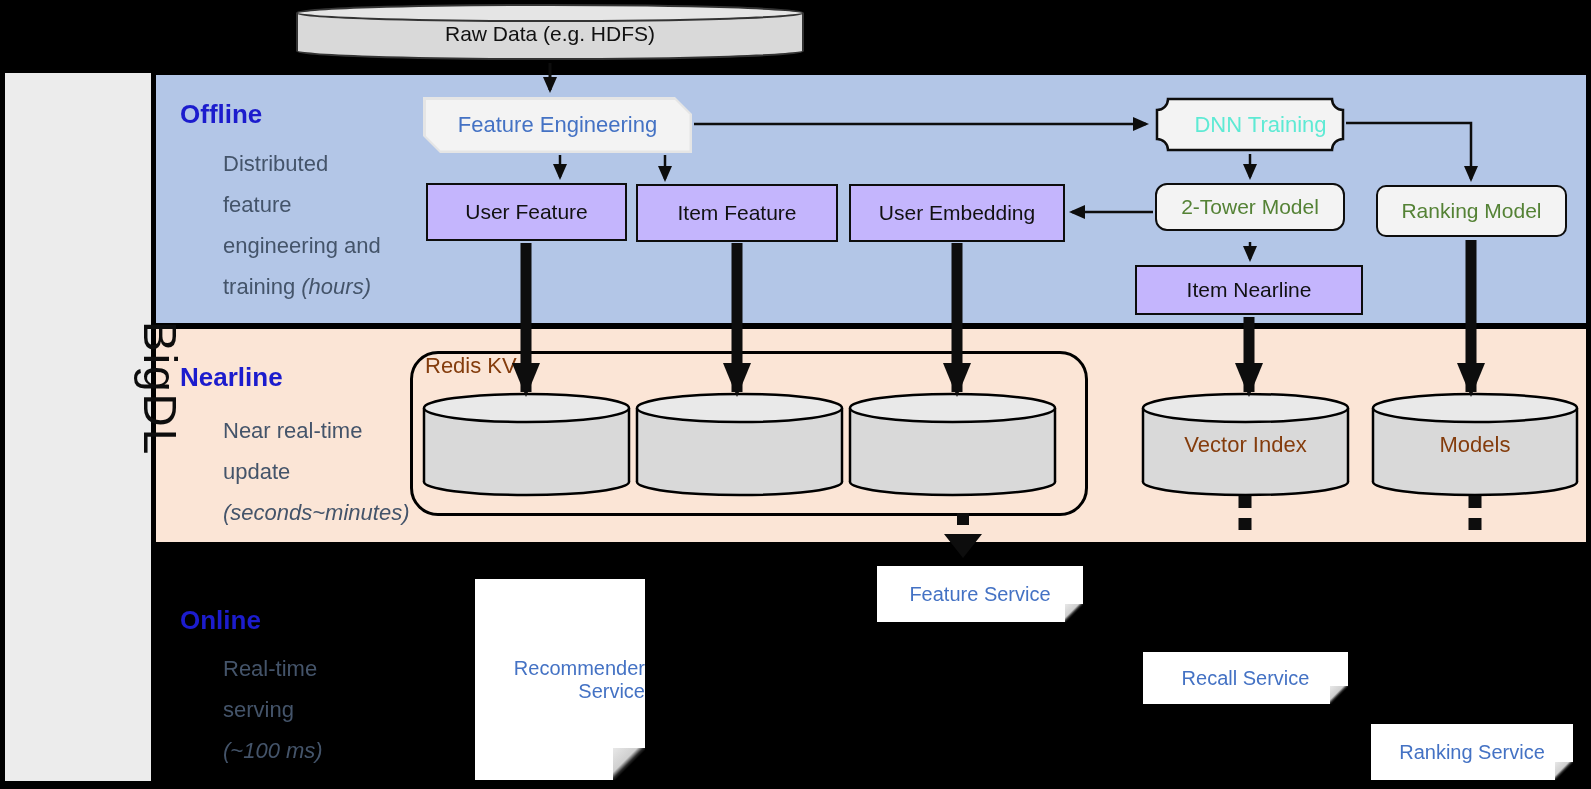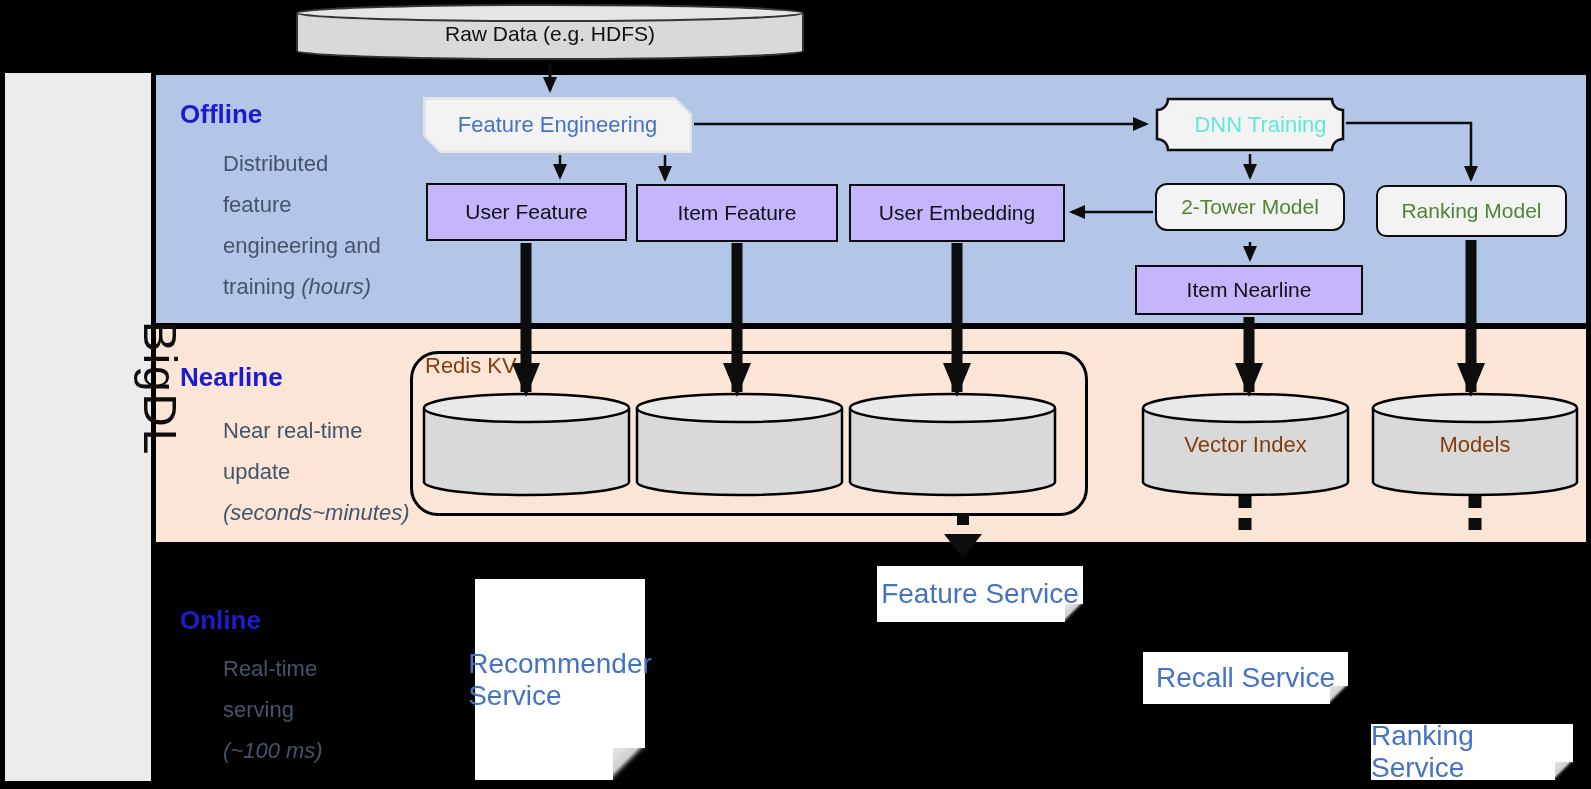--- a/index.html
+++ b/index.html
@@ -46,21 +46,21 @@
   
   #redis-box{position:absolute;left:410px;top:351px;width:672px;height:159px;
              border:3px solid #000;border-radius:28px;}
   #redis-label{position:absolute;left:425px;top:353px;color:#843c0c;font-size:22px;}
 
   .cyl{position:absolute;width:211px;height:106px;}
   .cyl-label{position:absolute;width:211px;text-align:center;color:#843c0c;font-size:22px;}
 
   
   .svc{position:absolute;background:#fff;display:flex;align-items:center;justify-content:center;
-       color:#4472c4;font-size:28px;text-align:left;}
+       color:#4472c4;font-size:20px;text-align:right;}
   .svc::after{content:"";position:absolute;right:0;bottom:0;width:18px;height:18px;
        background:linear-gradient(135deg,#e8e8e8 0%,#cfcfcf 38%,#2a2a2a 48%,#000 54%,#000 100%);}
   #recommender-doc::after{width:32px;height:32px;}
 
   #connector-layer{position:absolute;left:0;top:0;z-index:6;pointer-events:none;}
   .node,#fe-outer,#dnn-wrap,#redis-box,.cyl,.svc,.cyl-label,#redis-label{z-index:3;}
 </style>
 </head>
 <body>
 

